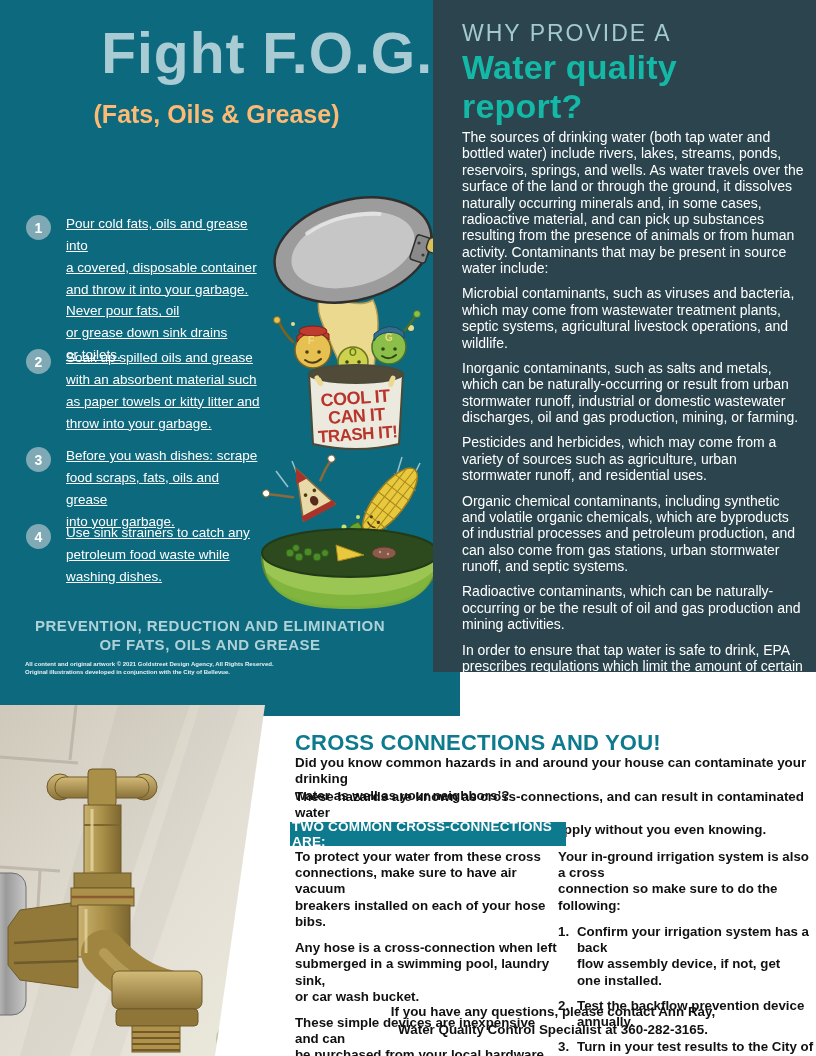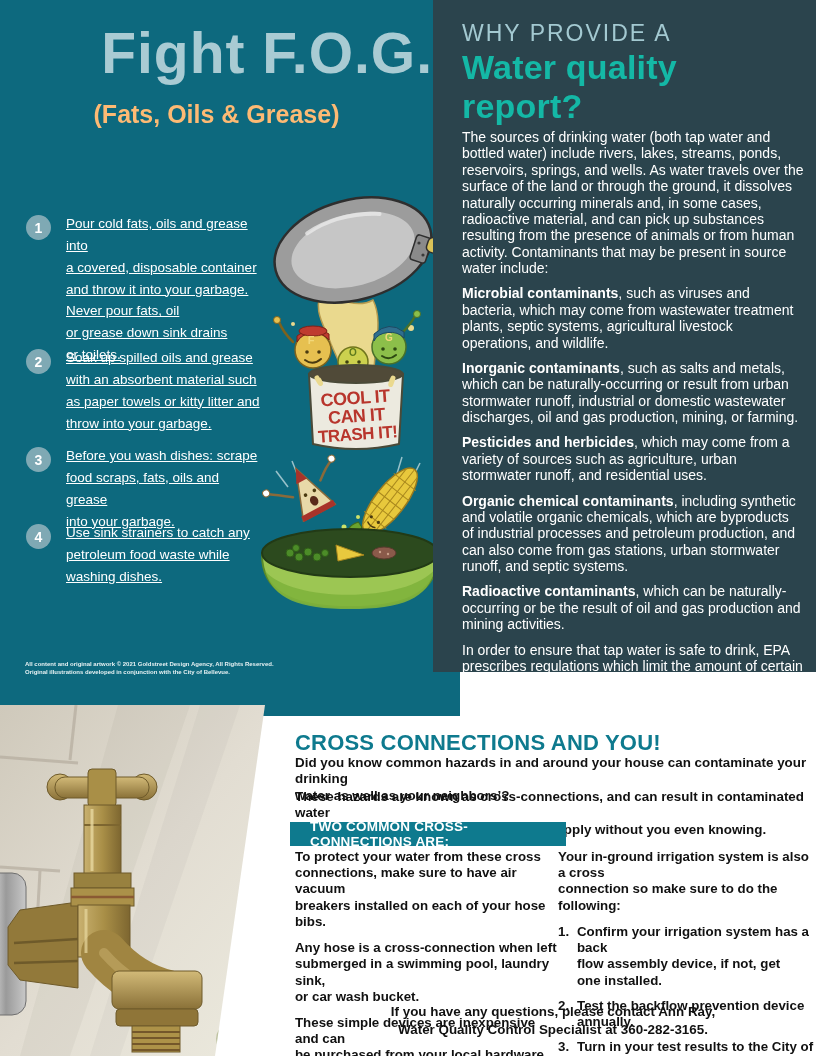--- a/index.html
+++ b/index.html
@@ -57,42 +57,42 @@
   .rp-kicker {
     font-size:23px; font-weight:500; letter-spacing:2px; color:#a3c9d1;
   }
   .rp-title {
     font-size:34px; font-weight:700; color:#14b8a6; margin-top:1px; margin-bottom:3px;
     letter-spacing:0.2px;
   }
   .rp-body p {
     font-size:14px; line-height:1.17; color:#ffffff; margin-bottom:9px;
   }
-  .rp-body b { font-weight:700; }
+  .rp-body b { font-weight:400; }
 
   
   #faucet-photo {
     position:absolute; left:0; top:705px; width:280px; height:351px;
     clip-path:polygon(0 0, 265px 0, 215px 351px, 0 351px);
   }
 
   
   .cc-heading {
     position:absolute; left:295px; top:730px; width:520px;
     font-size:22px; font-weight:700; color:#0e7a8e; letter-spacing:0.2px;
   }
   .cc-lead1 { position:absolute; left:295px; top:755px; }
   .cc-lead2 { position:absolute; left:295px; top:789px; }
   .cc-lead {
     width:520px; font-size:13.4px; font-weight:700; color:#111111; line-height:1.22;
   }
   .cc-banner {
     position:absolute; left:290px; top:822px; width:276px; height:24px;
     background:#0e7a8e; color:#ffffff; font-size:13.5px; font-weight:700;
-    display:flex; align-items:center; padding-left:20px; letter-spacing:0.2px;
+    display:flex; align-items:center; padding-left:2px; letter-spacing:0.2px;
   }
   .cc-col { position:absolute; top:849px; font-size:13.3px; line-height:1.22; color:#111111; font-weight:600; }
   #cc-col-left { left:295px; width:262px; }
   #cc-col-right { left:558px; width:256px; }
   .cc-col p { margin-bottom:10px; }
   .cc-li { display:flex; margin-bottom:9px; }
   .cc-li .n { width:19px; flex:0 0 19px; }
   .cc-contact {
     position:absolute; left:295px; top:1003px; width:516px; text-align:center;
     font-size:13.4px; font-weight:700; color:#111111; line-height:1.35;
@@ -260,20 +260,22 @@
         </g>
 
         <path d="M104,92 L132,102 L106,108 Z" fill="#e8c93e" stroke="#a8871d" stroke-width="1"></path>
 
         <ellipse cx="152" cy="100" rx="12" ry="6" fill="#8a5a4a" stroke="#5a3a2e"></ellipse>
         <circle cx="148" cy="99" r="1.2" fill="#c9a08a"></circle>
         <circle cx="156" cy="101" r="1.2" fill="#c9a08a"></circle>
       </g>
     </svg>
 
+    <div class="fog-tagline pre">PREVENTION, REDUCTION AND ELIMINATION
+OF FATS, OILS AND GREASE</div>
     <div class="fog-fineprint pre">All content and original artwork © 2021 Goldstreet Design Agency, All Rights Reserved.
 Original illustrations developed in conjunction with the City of Bellevue.</div>
   </section>
 
   <section id="report-panel">
     <div class="rp-inner">
       <div class="rp-kicker">WHY PROVIDE A</div>
       <div class="rp-title">Water quality report?</div>
       <div class="rp-body">
         <p>The sources of drinking water (both tap water and bottled water) include rivers, lakes, streams, ponds, reservoirs, springs, and wells. As water travels over the surface of the land or through the ground, it dissolves naturally occurring minerals and, in some cases, radioactive material, and can pick up substances resulting from the presence of animals or from human activity.  Contaminants that may be present in source water include:</p>

